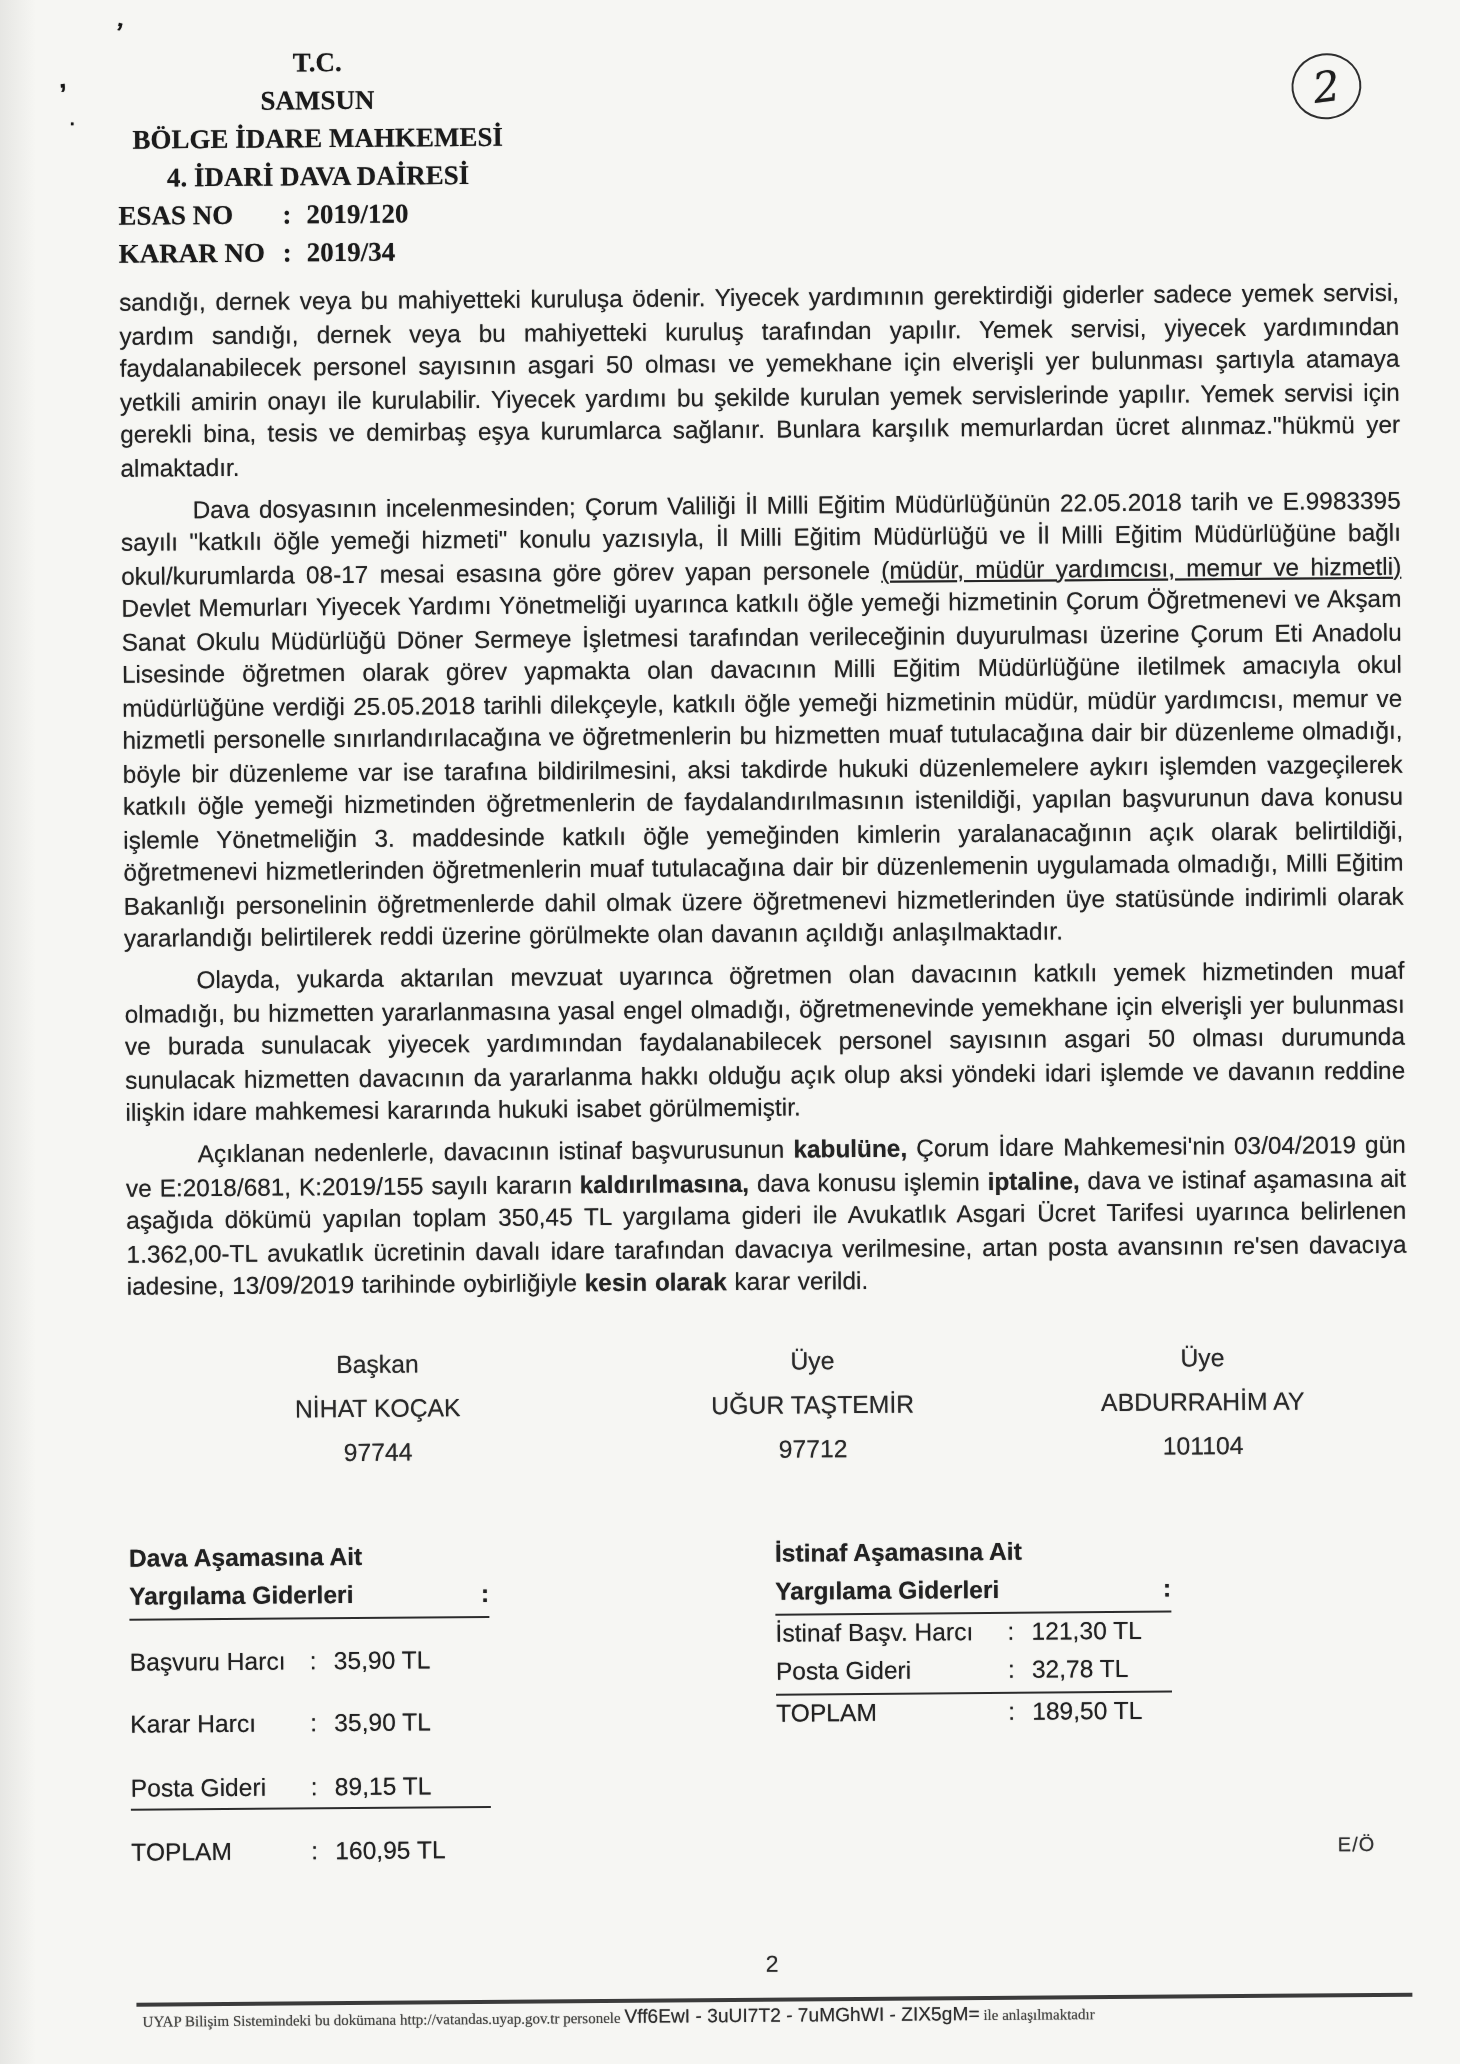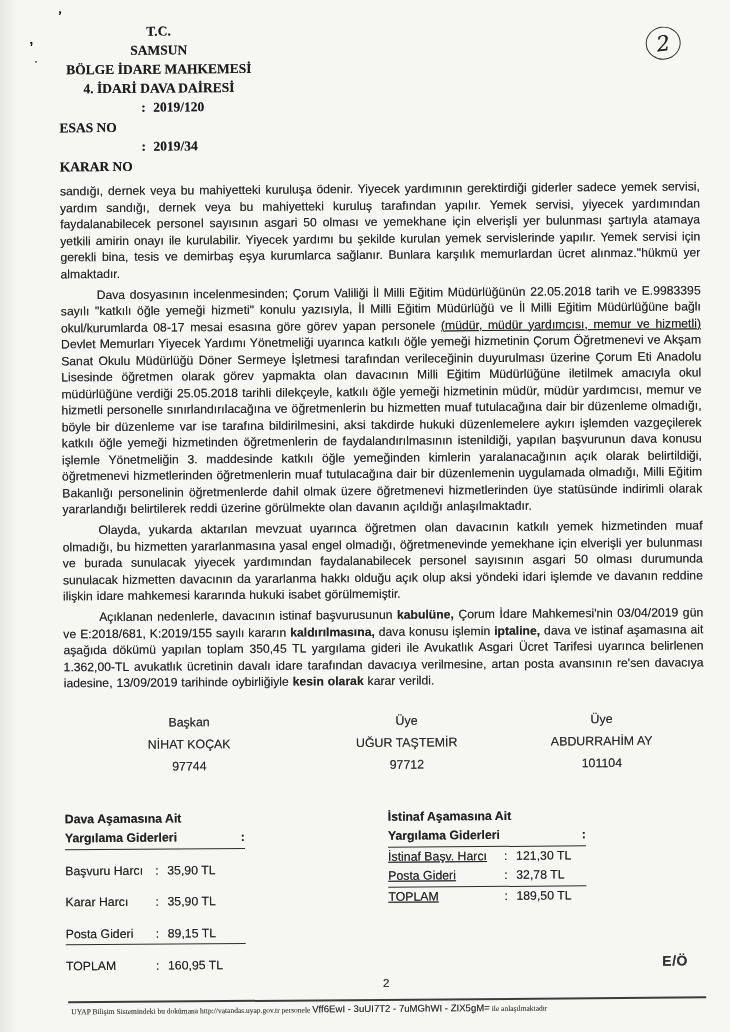--- a/index.html
+++ b/index.html
@@ -25,21 +25,21 @@
   .court-header{
     width:200px;text-align:center;
     font-family:"Liberation Serif", serif;font-weight:bold;
     font-size:13.5px;line-height:19px;color:#1b1b1b;
   }
   .case-numbers{
     font-family:"Liberation Serif", serif;font-weight:bold;
     font-size:13.5px;line-height:19px;color:#1b1b1b;margin-top:0;
   }
   .case-row{display:flex;}
-  .case-label{width:82px;margin-top:20px;}
+  .case-label{width:82px;}
   .case-sep{width:12px;}
 
   
   .body-text{margin-top:7px;width:640px;}
   .body-text p{
     margin:4.5px 0 0;text-align:justify;
     font-size:12.2px;line-height:16.5px;color:#242424;
     word-spacing:0.5px;
   }
   .body-text p.indent{text-indent:36px;}
@@ -53,28 +53,28 @@
   .cost-table{font-size:12.3px;color:#222;}
   .cost-table.left{width:180px;}
   .cost-table.right{width:198px;margin-left:143px;}
   .table-title1{font-weight:bold;line-height:19px;}
   .table-title2{
     font-weight:bold;line-height:19px;display:flex;justify-content:space-between;
     border-bottom:1.5px solid #2c2c2c;padding-bottom:1px;
   }
   .cost-row{display:flex;line-height:19.5px;align-items:baseline;}
   .left .cost-label{width:90px;margin-top:12px;}
-  .right .cost-label{width:116px;text-decoration:underline;}
+  .right .cost-label{width:116px;}
   .cost-sep{width:12px;text-align:left;}
   .left .cost-value{width:70px;text-align:left;}
   .right .cost-value{width:64px;}
   .row-underline{border-bottom:1.5px solid #2c2c2c;}
   .eo-mark{
     position:absolute;right:18px;bottom:4px;
-    font-size:14px;color:#333;letter-spacing:0.5px;font-weight:bold;
+    font-size:10px;color:#333;letter-spacing:0.5px;
   }
 
   
   .page-num{
     position:absolute;left:62px;width:640px;top:977px;text-align:center;
     font-size:11.5px;color:#2c2c2c;
   }
   .footer-rule{position:absolute;left:64px;top:999px;width:638px;height:1.7px;background:#3b3b3b;}
   .footer-text{
     position:absolute;left:67px;top:1003px;white-space:nowrap;

